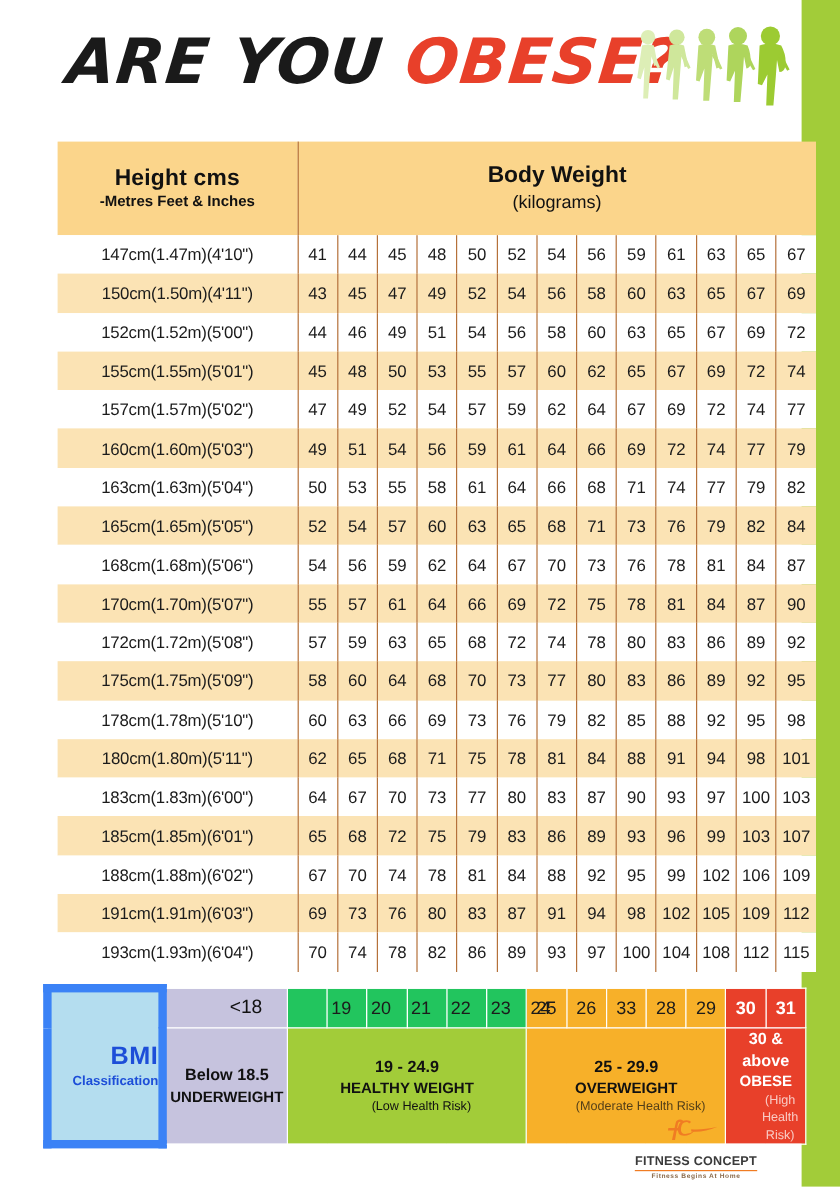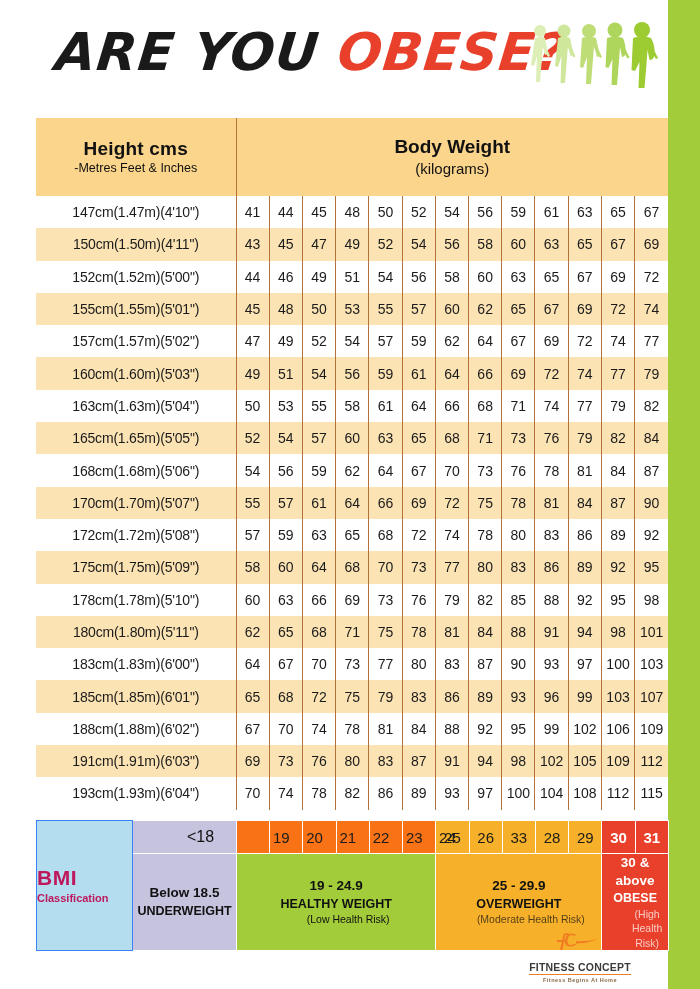--- a/index.html
+++ b/index.html
@@ -51,21 +51,21 @@
     position: absolute;
     right: 8px;
     top: 20px;
     width: 132px;
     height: 95px;
   }
 
   
   .chart {
     position: absolute;
-    left: 36px;
+    left: 48px;
     top: 118px;
     width: 632px;
   }
 
   table.bmi {
     border-collapse: collapse;
     width: 632px;
     table-layout: fixed;
   }
 
@@ -78,21 +78,21 @@
     color: #111;
   }
   .band-h1 {
     font-size: 19px;
     font-weight: bold;
     letter-spacing: 0.2px;
     line-height: 1.25;
   }
   .band-h2 {
     font-size: 12.5px;
-    font-weight: normal;
+    font-weight: bold;
     line-height: 1.35;
   }
   .band-big {
     font-size: 19px;
     font-weight: bold;
     line-height: 1.25;
   }
   .band-sub {
     font-size: 15px;
     font-weight: normal;
@@ -131,24 +131,24 @@
     top: 820px;
     width: 632px;
   }
   table.foot {
     border-collapse: collapse;
     width: 632px;
     table-layout: fixed;
   }
   td.bmi-title {
     background: #b4ddef;
-    text-align: left;
+    text-align: right;
     vertical-align: middle;
-    color: #be185d;
-    border: 1px solid #3b82f6;
+    color: #1d4ed8;
+    border: 7px solid #3b82f6;
   }
   .bmi-title-main {
     font-size: 21px;
     font-weight: bold;
     letter-spacing: 0.5px;
     line-height: 1.2;
   }
   .bmi-title-sub {
     font-size: 11px;
     font-weight: bold;
@@ -166,21 +166,21 @@
   .v-under-num { font-size: 16px; }
 
   td.v-cell {
     text-align: center;
     vertical-align: middle;
     font-size: 15px;
     color: #1b1b1b;
     border: 1px solid #ffffff;
     height: 33px;
   }
-  td.v-green  { background: #f97316; padding-left: 36px; }
+  td.v-green  { background: #22c55e; padding-left: 36px; }
   td.v-orange { background: #f7b029; }
   td.v-red    { background: #e8402a; color: #ffffff; font-weight: bold; }
 
   td.desc {
     text-align: center;
     vertical-align: middle;
     border: 1px solid #ffffff;
     height: 62px;
     line-height: 1.35;
     color: #111;

